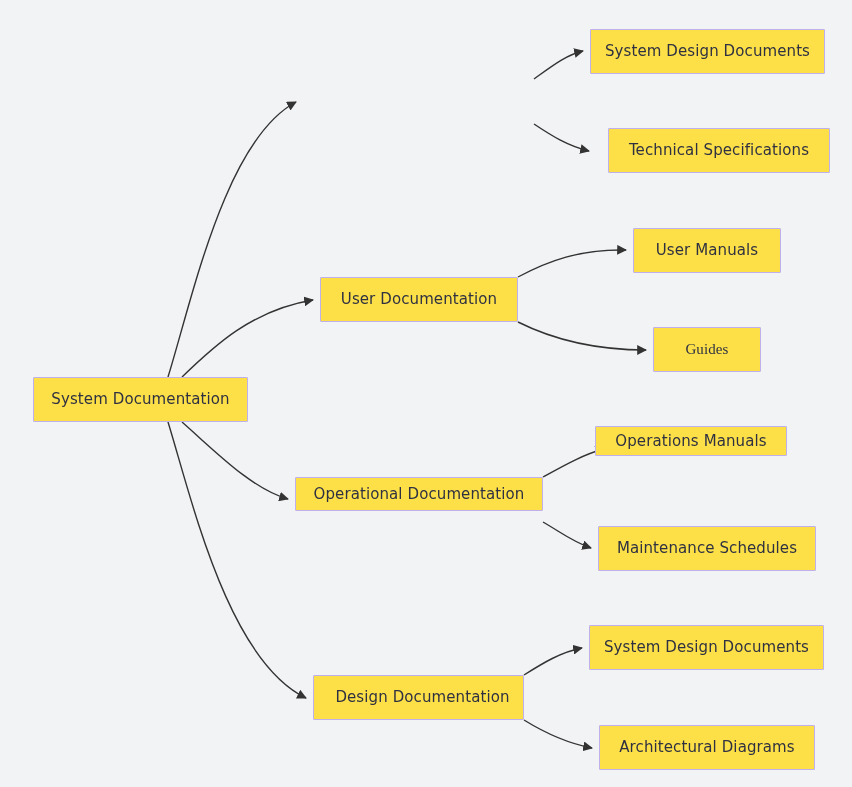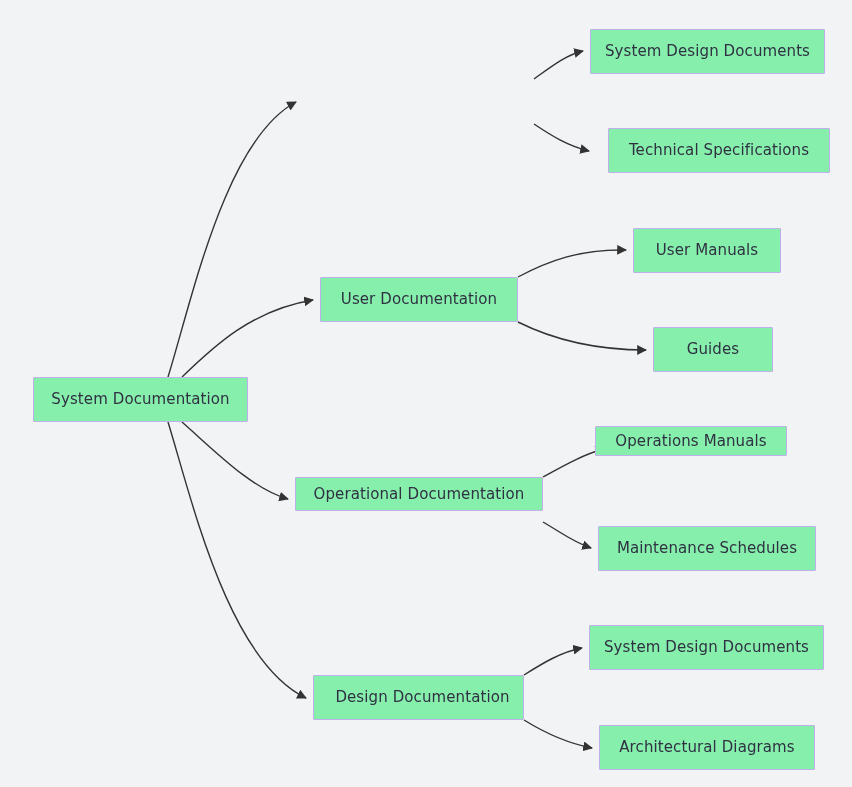--- a/index.html
+++ b/index.html
@@ -22,21 +22,21 @@
     position: absolute;
     left: 0;
     top: 0;
     width: 852px;
     height: 787px;
     pointer-events: none;
   }
   .node {
     position: absolute;
     box-sizing: border-box;
-    background: #86efac;
+    background: #fde047;
     border: 1.3px solid #bfb0ec;
     border-radius: 1px;
     display: flex;
     align-items: center;
     justify-content: center;
     color: #2f3142;
     font-size: 15px;
     font-family: "DejaVu Sans", sans-serif;
     letter-spacing: 0.1px;
     white-space: nowrap;
@@ -101,21 +101,21 @@
   </div>
 
   <div class="node" style="left:596px; top:128px; width:222px; height:45px;margin-left:12px;">
     <span class="node-label">Technical Specifications</span>
   </div>
 
   <div class="node" style="left:633px; top:228px; width:148px; height:45px;">
     <span class="node-label">User Manuals</span>
   </div>
 
-  <div class="node" style="left:653px; top:327px; width:120px; height:45px;">
+  <div class="node" style="left:653px; top:327px; width:108px; height:45px;font-family:Liberation Serif, serif;">
     <span class="node-label">Guides</span>
   </div>
 
   <div class="node" style="left:595px; top:426px; width:192px; height:30px;">
     <span class="node-label">Operations Manuals</span>
   </div>
 
   <div class="node" style="left:598px; top:526px; width:218px; height:45px;">
     <span class="node-label">Maintenance Schedules</span>
   </div>

